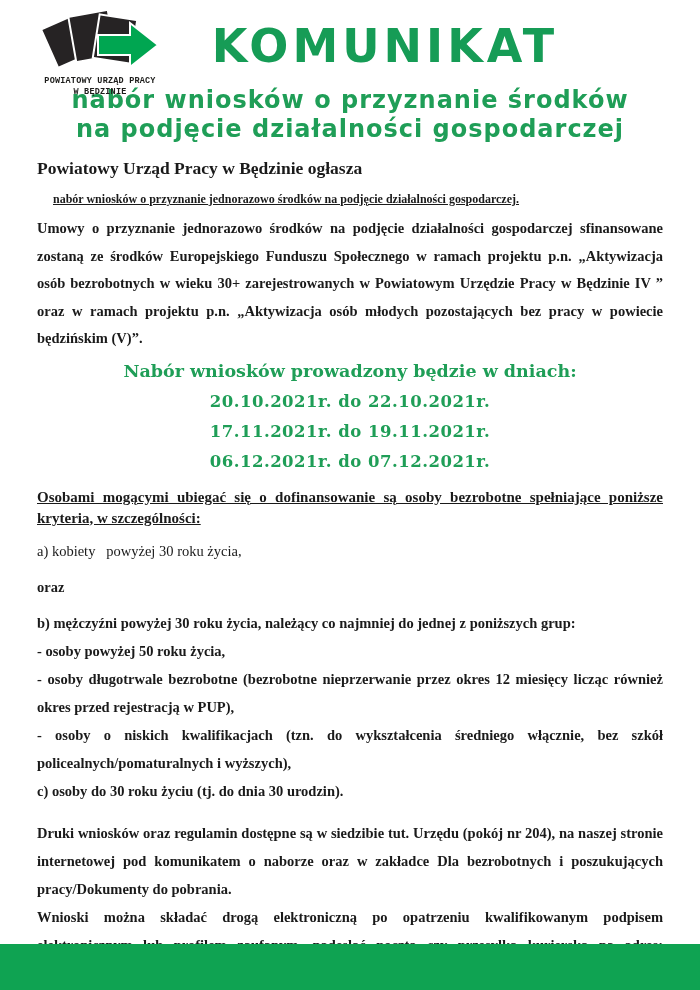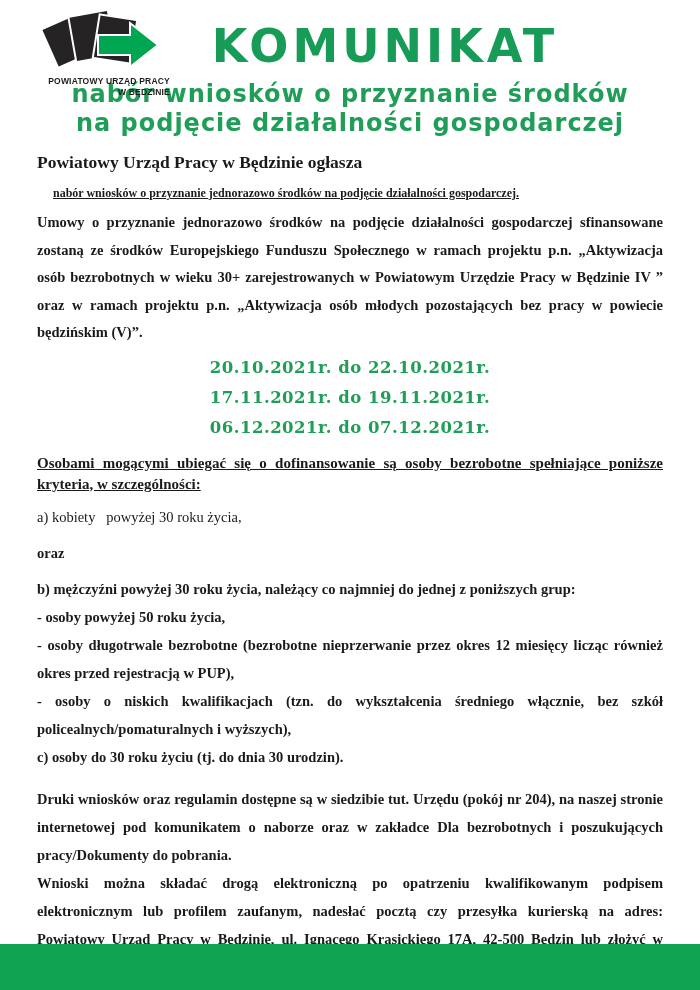--- a/index.html
+++ b/index.html
@@ -11,27 +11,27 @@
     font-family:"Liberation Serif", serif;
     color:#1a1a1a;
     box-sizing:border-box;
   }
   .content{padding:0 37px;}
   
   .logo{
     position:absolute;top:8px;left:30px;width:140px;text-align:center;
   }
   .logo-text{
-    font-family:Liberation Sans, sans-serif;
+    font-family:Liberation Mono, monospace;
     font-weight:700;font-size:8.5px;line-height:11px;color:#1d1d1b;
-    letter-spacing:.2px;margin-top:2px;text-align:right;
+    letter-spacing:.2px;margin-top:2px;
   }
   .title-block{padding-top:20px;text-align:center;}
   .main-title{
-    margin:0 0 8px 70px;
+    margin:0 0 14px 70px;
     font-family:"DejaVu Sans", sans-serif;
     font-weight:800;font-size:46px;line-height:52px;
     letter-spacing:4px;color:#169c56;
   }
   .subtitle{
     margin-top:4px;
     font-family:"DejaVu Sans", sans-serif;
     font-weight:800;font-size:24px;line-height:29px;
     color:#1f9e57;letter-spacing:1px;
   }
@@ -110,20 +110,21 @@
   </div>
 
   <div class="content">
 
     <p class="center-bold">Powiatowy Urząd Pracy w Będzinie ogłasza</p>
 
     <p class="lead-underline">nabór wniosków o przyznanie jednorazowo środków na podjęcie działalności gospodarczej.</p>
 
     <p class="para">Umowy o przyznanie jednorazowo środków na podjęcie działalności gospodarczej sfinansowane zostaną ze środków Europejskiego Funduszu Społecznego w ramach projektu p.n. „Aktywizacja osób bezrobotnych w wieku 30+ zarejestrowanych w Powiatowym Urzędzie Pracy w Będzinie IV ” oraz w ramach projektu p.n. „Aktywizacja osób młodych pozostających bez pracy w powiecie będzińskim (V)”.</p>
 
+    <h2 class="green-heading">Nabór wniosków prowadzony będzie w dniach:</h2>
 
     <div class="dates">
       <div class="date-line">20.10.2021r. do 22.10.2021r.</div>
       <div class="date-line">17.11.2021r. do 19.11.2021r.</div>
       <div class="date-line">06.12.2021r. do 07.12.2021r.</div>
     </div>
 
     <p class="criteria-heading">Osobami mogącymi ubiegać się o dofinansowanie są osoby bezrobotne spełniające poniższe kryteria, w szczególności:</p>
 
     <p class="crit-line regular crit-gap">a) kobiety   powyżej 30 roku życia,</p>

